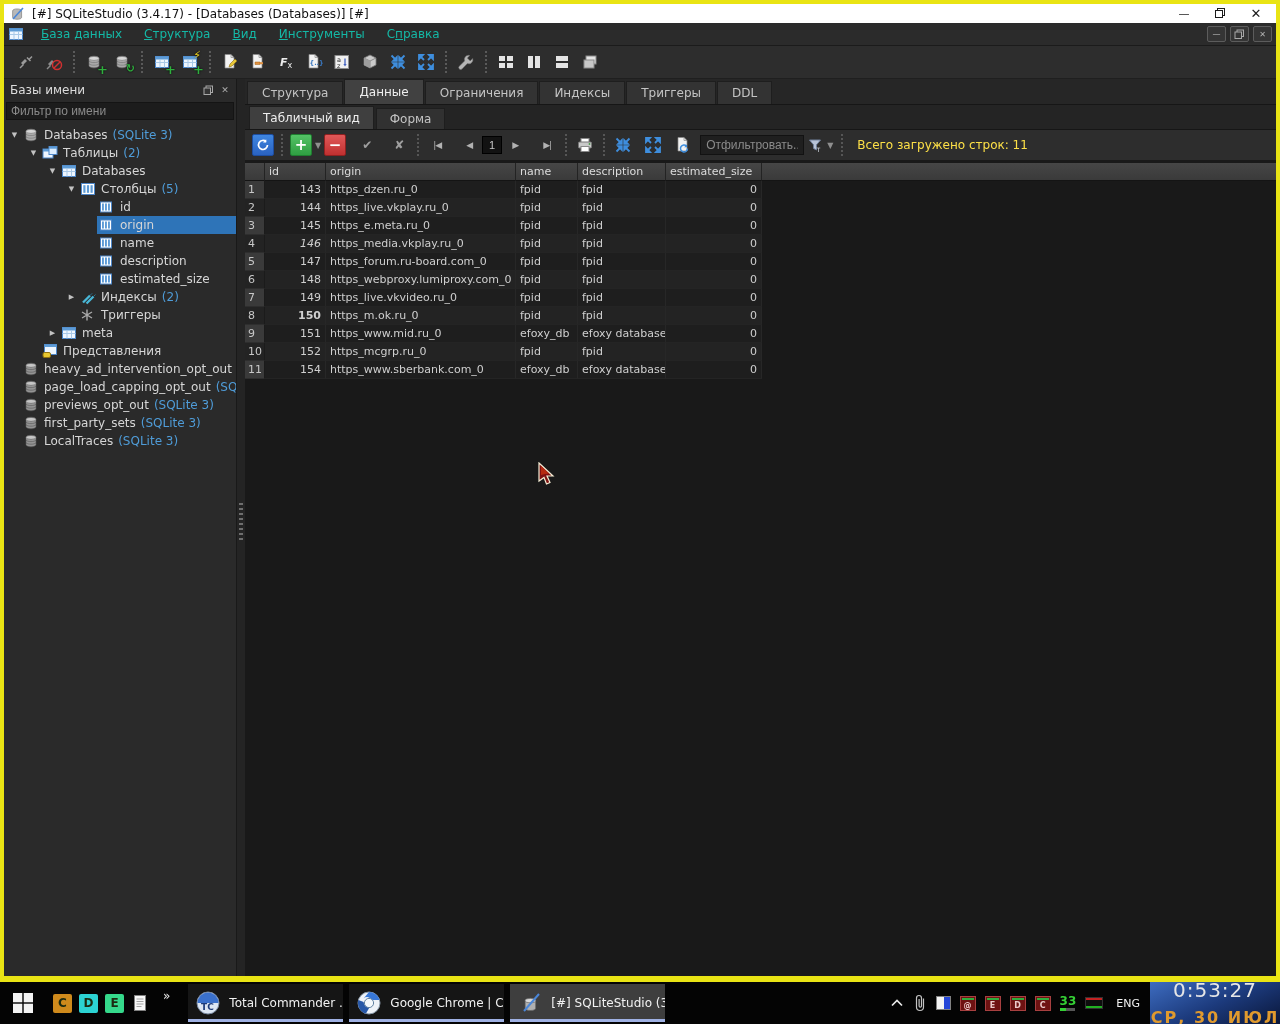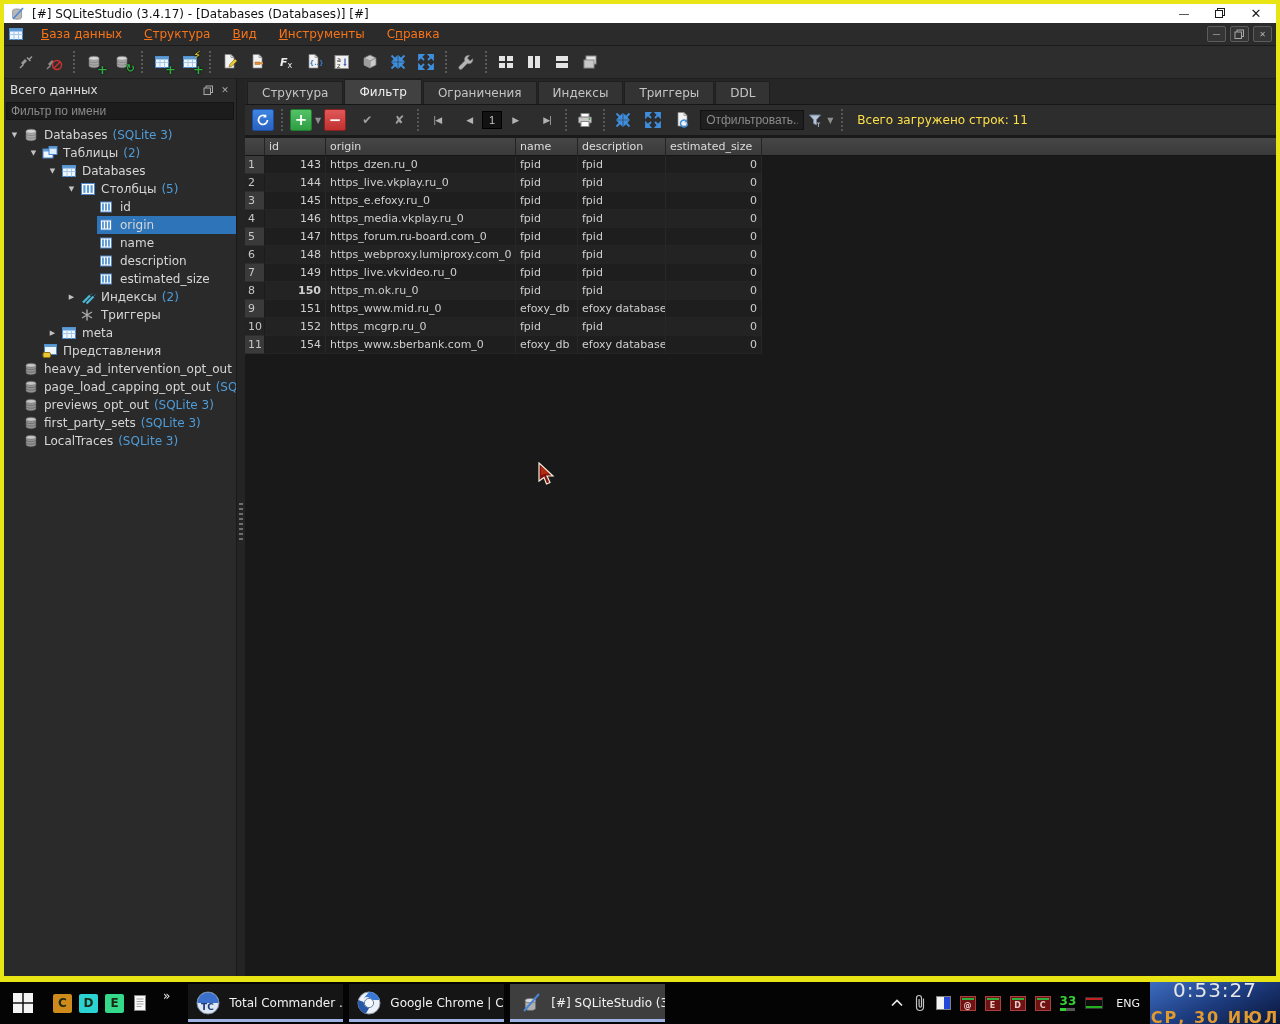--- a/index.html
+++ b/index.html
@@ -13,21 +13,21 @@
 
   
   .titlebar { height:19px; background:#fff; display:flex; align-items:center; padding:0 2px; flex:none; }
   .tb-icon { width:16px; height:16px; margin-left:3px; flex:none; }
   .tb-title { font-size:12px; color:#111; margin-left:7px; flex:1; white-space:nowrap; overflow:hidden; }
   .wbtn { width:36px; height:17px; display:flex; align-items:center; justify-content:center; color:#1a1a1a; font-size:11px; flex:none; }
 
   
   .menubar { height:23px; background:#2b2b2b; border-bottom:1px solid #1b1b1b; display:flex; align-items:center; flex:none; }
   .mdi-docicon { width:20px; height:18px; display:flex; align-items:center; justify-content:center; margin:0 4px 0 2px; }
-  .menu-item { font-size:12px; color:#f97316; padding:0 11px; height:22px; line-height:22px; white-space:nowrap; }
+  .menu-item { font-size:12px; color:#14b8a6; padding:0 11px; height:22px; line-height:22px; white-space:nowrap; }
   .menu-item u { text-decoration:underline; }
   .menubar .spacer { flex:1; }
   .mdic { width:19px; height:16px; border:1px solid #5c5c5c; border-radius:2px; display:flex; align-items:center; justify-content:center; color:#b4b4b4; margin-right:4px; font-size:8px; background:#353535; }
 
   
   .toolbar { height:33px; background:#2d2d2d; border-bottom:1px solid #1f1f1f; display:flex; align-items:center; padding-left:8px; flex:none; }
   .tbtn { width:28px; height:27px; position:relative; display:flex; align-items:center; justify-content:center; flex:none; }
   .tsep { height:22px; border-left:2px dotted #5a5a5a; margin:0 5px; flex:none; }
   .badge { position:absolute; font-weight:bold; line-height:10px; text-shadow:0 0 2px #000; pointer-events:none; }
   .badge.g { color:var(--add-green,#2fae3e); right:0px; bottom:1px; font-size:13px; }
@@ -330,21 +330,21 @@
           <rect x="5" y="3" width="10" height="8" fill="#e4e4e4" stroke="#8a8a8a"></rect>
           <rect x="3" y="7" width="10" height="8" fill="#c8c8c8" stroke="#8a8a8a"></rect>
         </svg>
       </div>
     </div>
 
   <div class="main">
 
     <div class="sidebar">
       <div class="sbhead">
-        <span>Всего данных</span>
+        <span>Базы имени</span>
         <span class="sp"></span>
         <span class="dockglyph">
             <svg width="11" height="11" viewBox="0 0 11 11">
               <rect x="3" y="1" width="6.5" height="6.5" fill="none" stroke="#a8a8a8"></rect>
               <rect x="1" y="3" width="6.5" height="6.5" fill="#353535" stroke="#a8a8a8"></rect>
             </svg>
           </span>
         <span class="dockglyph">✕</span>
       </div>
       <input class="filter1" placeholder="Фильтр по имени" style="">
@@ -603,25 +603,29 @@
             </span>
           </div>
         </div>
     </div>
 
     <div class="splitter"></div>
 
     <div class="mdi">
       <div class="tabbar" id="tabbar">
           <div class="tab">Структура</div>
-          <div class="tab active">Фильтр</div>
+          <div class="tab active">Данные</div>
           <div class="tab">Ограничения</div>
           <div class="tab">Индексы</div>
           <div class="tab">Триггеры</div>
           <div class="tab">DDL</div>
+        </div>
+      <div class="subtabbar" id="subtabbar">
+          <div class="subtab active">Табличный вид</div>
+          <div class="subtab">Форма</div>
         </div>
 
       <div class="datatoolbar">
         <span class="dbtn blue">
             <svg width="14" height="14" viewBox="0 0 14 14">
               <path d="M11.5 7a4.5 4.5 0 1 1-1.4-3.3" fill="none" stroke="#fff" stroke-width="1.7"></path>
               <path d="M10.2 1.2v3.2H7z" fill="#fff"></path>
             </svg>
           </span>
         <span class="dsep"></span>
@@ -719,28 +723,28 @@
               <div class="gc num" style="width: 20px;">2</div>
               <div class="gc r" style="width: 61px;">144</div>
               <div class="gc" style="width: 190px;">https_live.vkplay.ru_0</div>
               <div class="gc" style="width: 62px;">fpid</div>
               <div class="gc" style="width: 88px;">fpid</div>
               <div class="gc r" style="width: 96px;">0</div>
             </div>
             <div class="grow">
               <div class="gc num" style="width: 20px;">3</div>
               <div class="gc r" style="width: 61px;">145</div>
-              <div class="gc" style="width: 190px;">https_e.efoxy.ru_0</div>
+              <div class="gc" style="width: 190px;">https_e.meta.ru_0</div>
               <div class="gc" style="width: 62px;">fpid</div>
               <div class="gc" style="width: 88px;">fpid</div>
               <div class="gc r" style="width: 96px;">0</div>
             </div>
             <div class="grow alt">
               <div class="gc num" style="width: 20px;">4</div>
-              <div class="gc r" style="width: 61px;">146</div>
+              <div class="gc r" style="width: 61px; font-style: italic;">146</div>
               <div class="gc" style="width: 190px;">https_media.vkplay.ru_0</div>
               <div class="gc" style="width: 62px;">fpid</div>
               <div class="gc" style="width: 88px;">fpid</div>
               <div class="gc r" style="width: 96px;">0</div>
             </div>
             <div class="grow">
               <div class="gc num" style="width: 20px;">5</div>
               <div class="gc r" style="width: 61px;">147</div>
               <div class="gc" style="width: 190px;">https_forum.ru-board.com_0</div>
               <div class="gc" style="width: 62px;">fpid</div>

